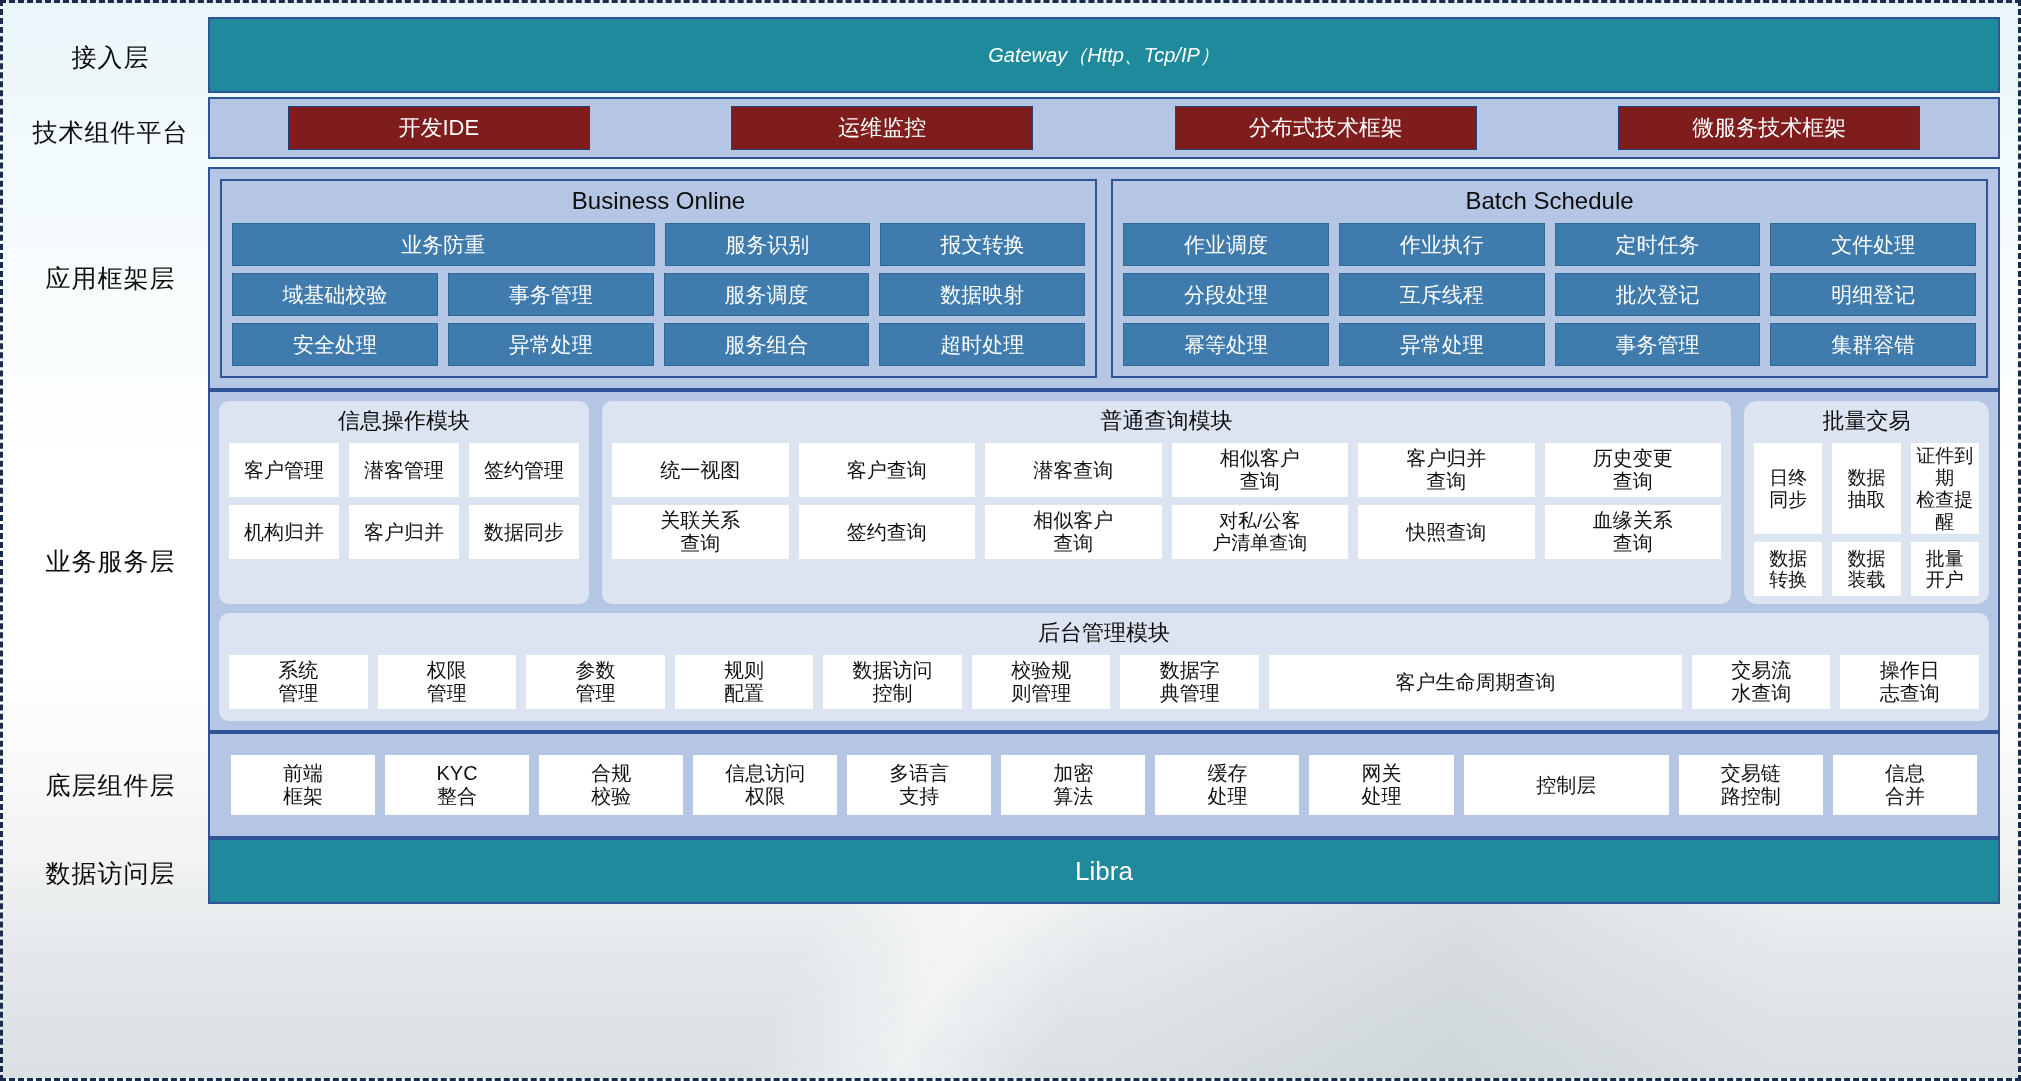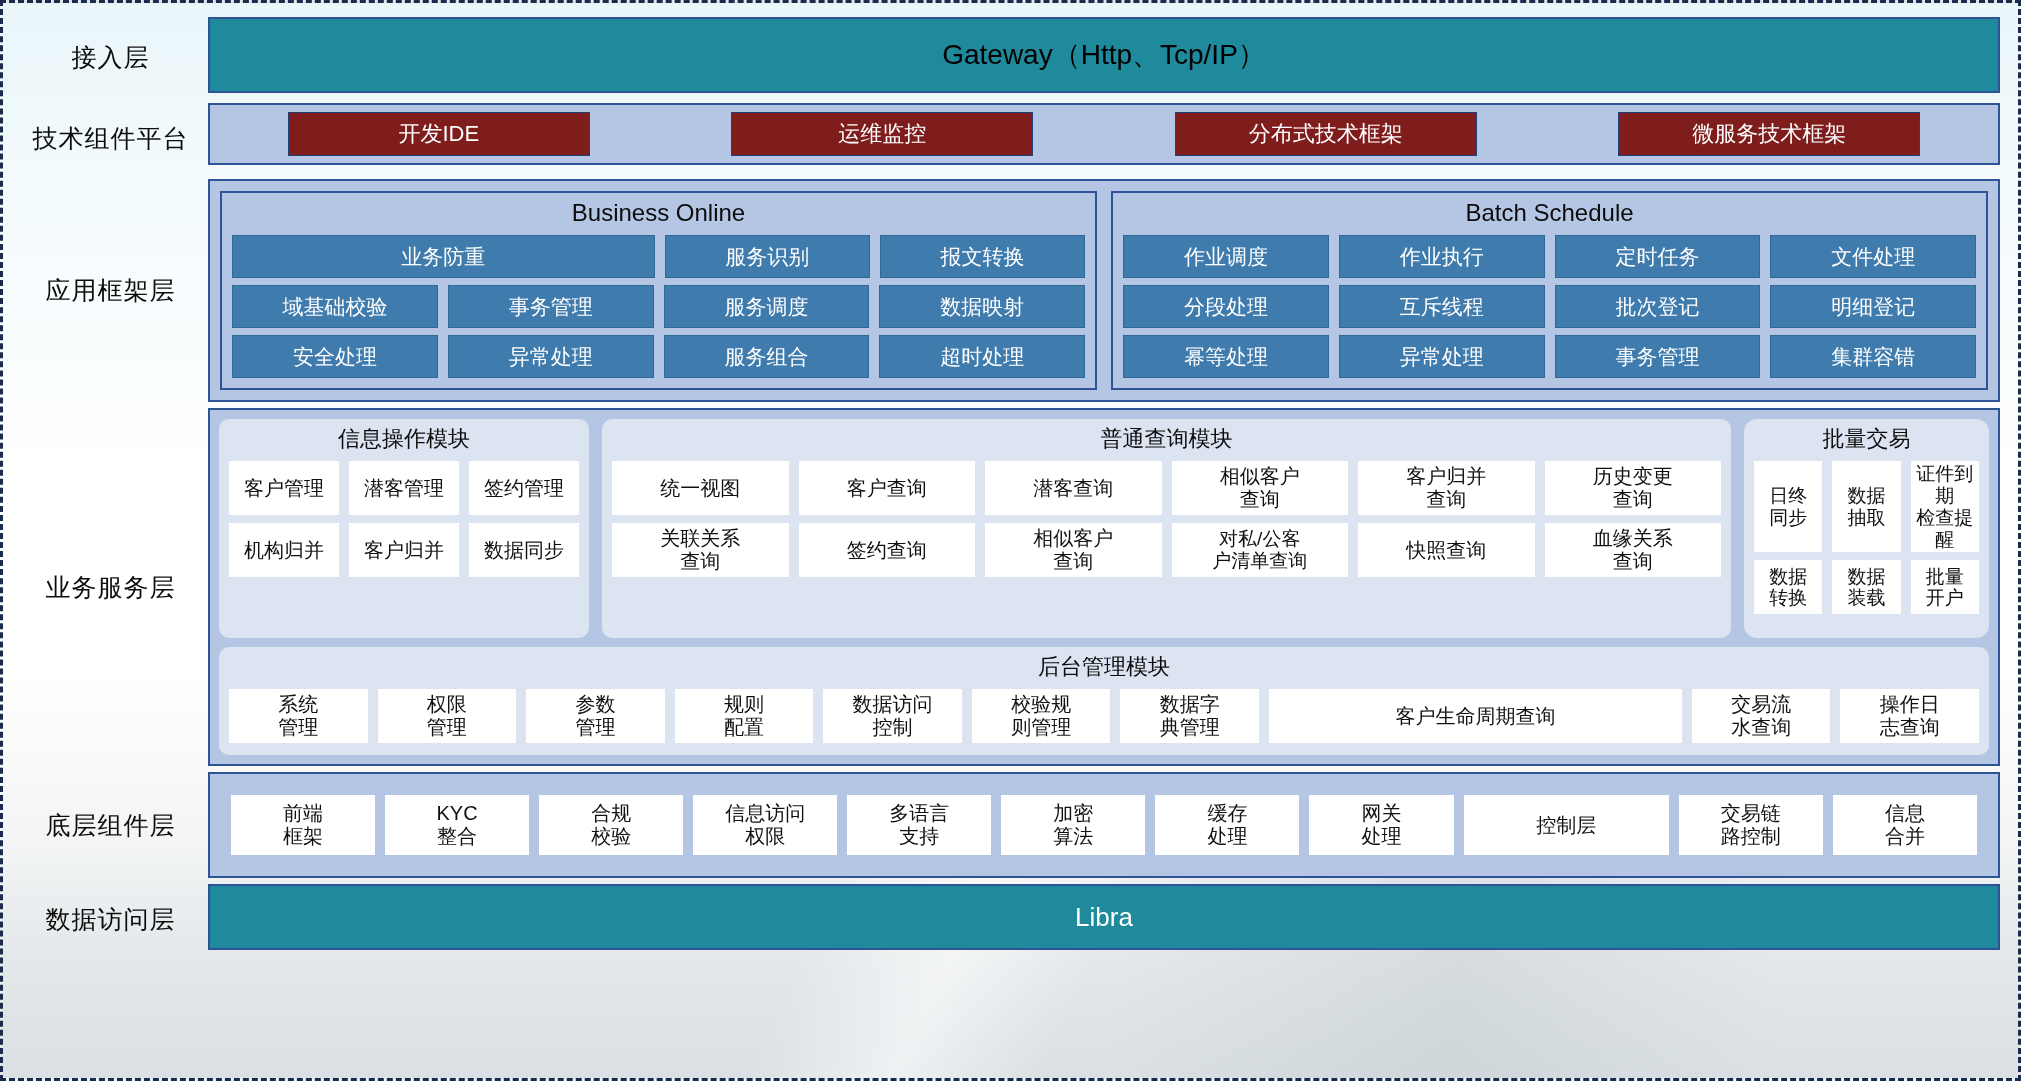--- a/index.html
+++ b/index.html
@@ -33,21 +33,20 @@
     z-index: 0;
   }
   .layout {
     position: relative;
     z-index: 1;
     display: flex;
     flex-direction: column;
     height: 100%;
     padding: 14px 18px 14px 10px;
     box-sizing: border-box;
-    gap: 6px;
   }
   .row {
     display: flex;
     align-items: stretch;
     gap: 0;
   }
   .side-label {
     flex: 0 0 195px;
     display: flex;
     align-items: center;
@@ -62,22 +61,23 @@
 
   
   .gateway-bar {
     flex: 1 1 auto;
     background: #1e8a9b;
     border: 2px solid #2f5496;
     height: 72px;
     display: flex;
     align-items: center;
     justify-content: center;
-    color: #000000;
-    font-size: 28px;
+    color: #ffffff;
+    font-size: 20px;
+    font-style: italic;
   }
 
   
   .tech-band {
     flex: 1 1 auto;
     background: #b4c6e3;
     border: 2px solid #2f5496;
     height: 62px;
     display: flex;
     align-items: center;
@@ -149,21 +149,21 @@
     display: flex;
     flex-direction: column;
     gap: 9px;
     padding: 9px;
     box-sizing: border-box;
   }
   .biz-top { display: flex; gap: 13px; }
   .biz-module {
     background: #dce4f2;
     border-radius: 10px;
-    padding: 5px 10px 24px 10px;
+    padding: 5px 10px 8px 10px;
     box-sizing: border-box;
     display: flex;
     flex-direction: column;
   }
   .mod-title {
     text-align: center;
     font-size: 22px;
     color: #0c0c0c;
     margin-bottom: 7px;
   }

